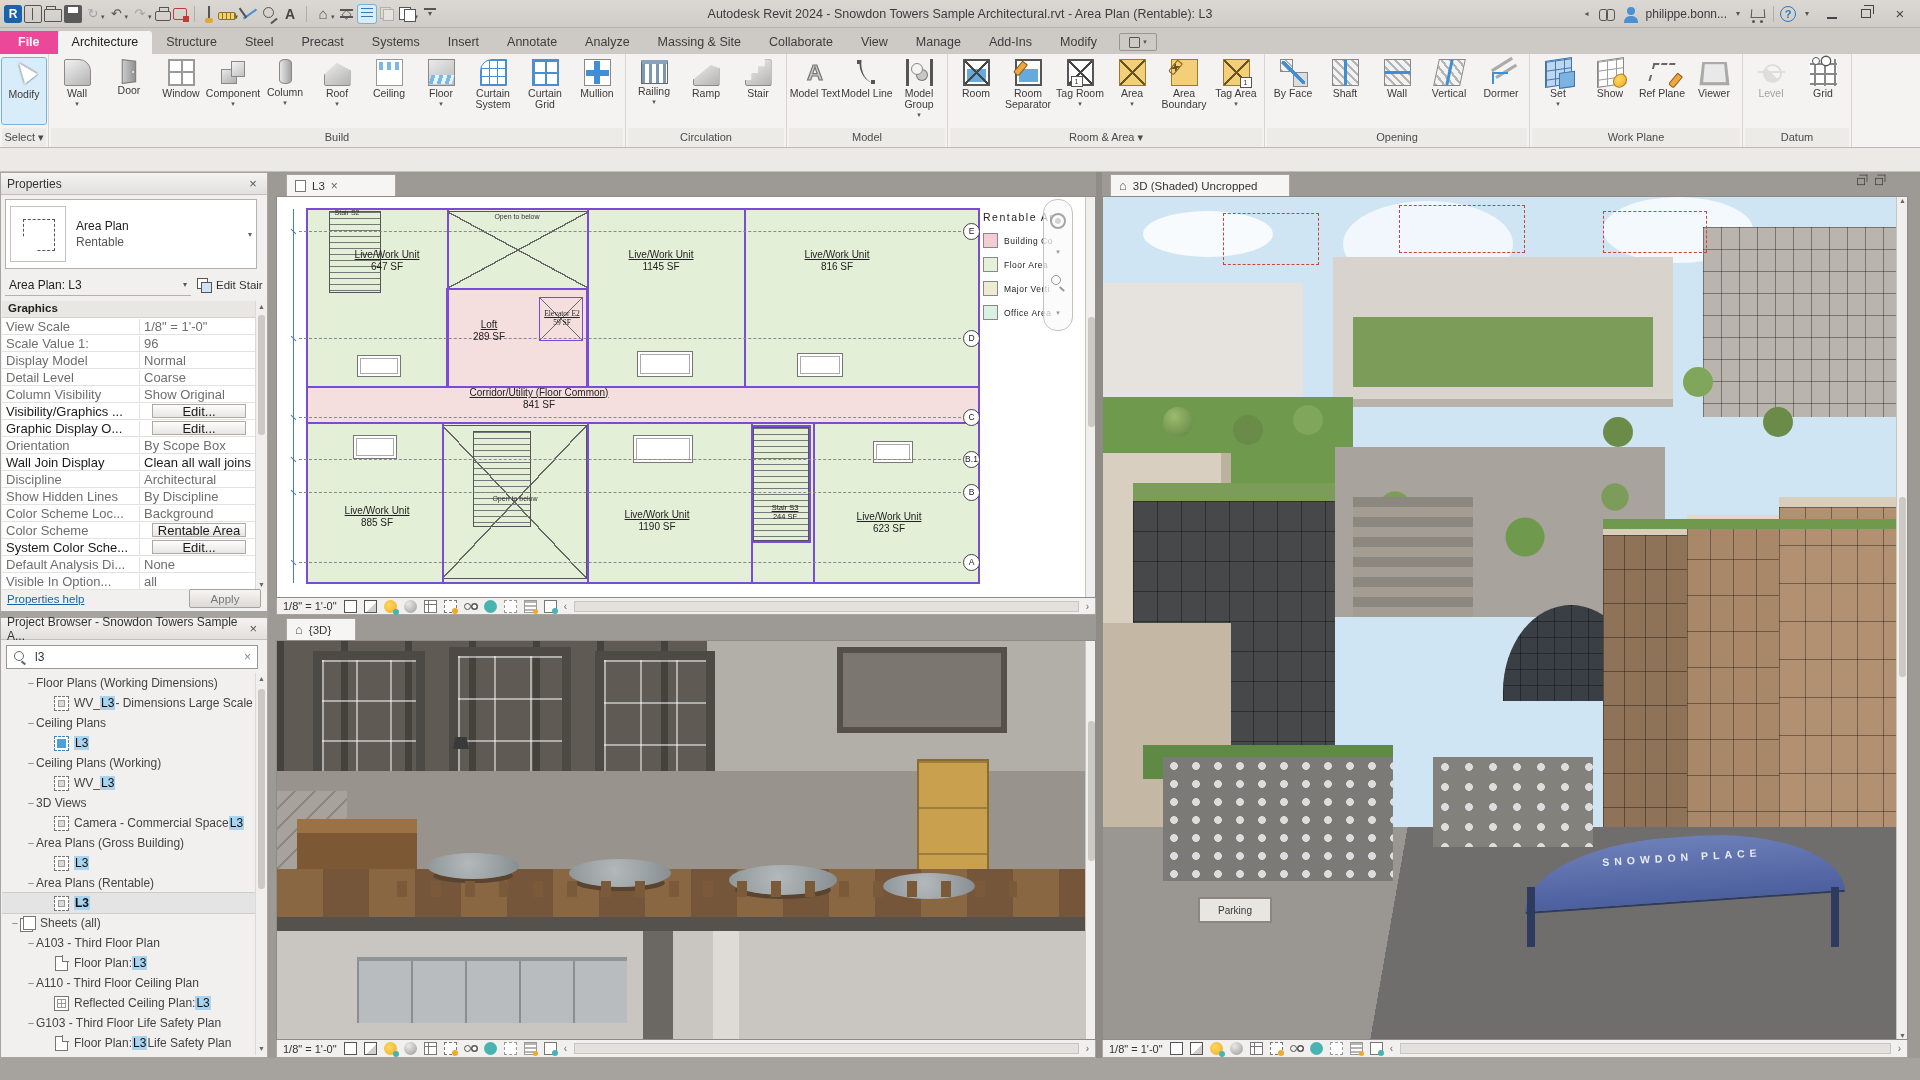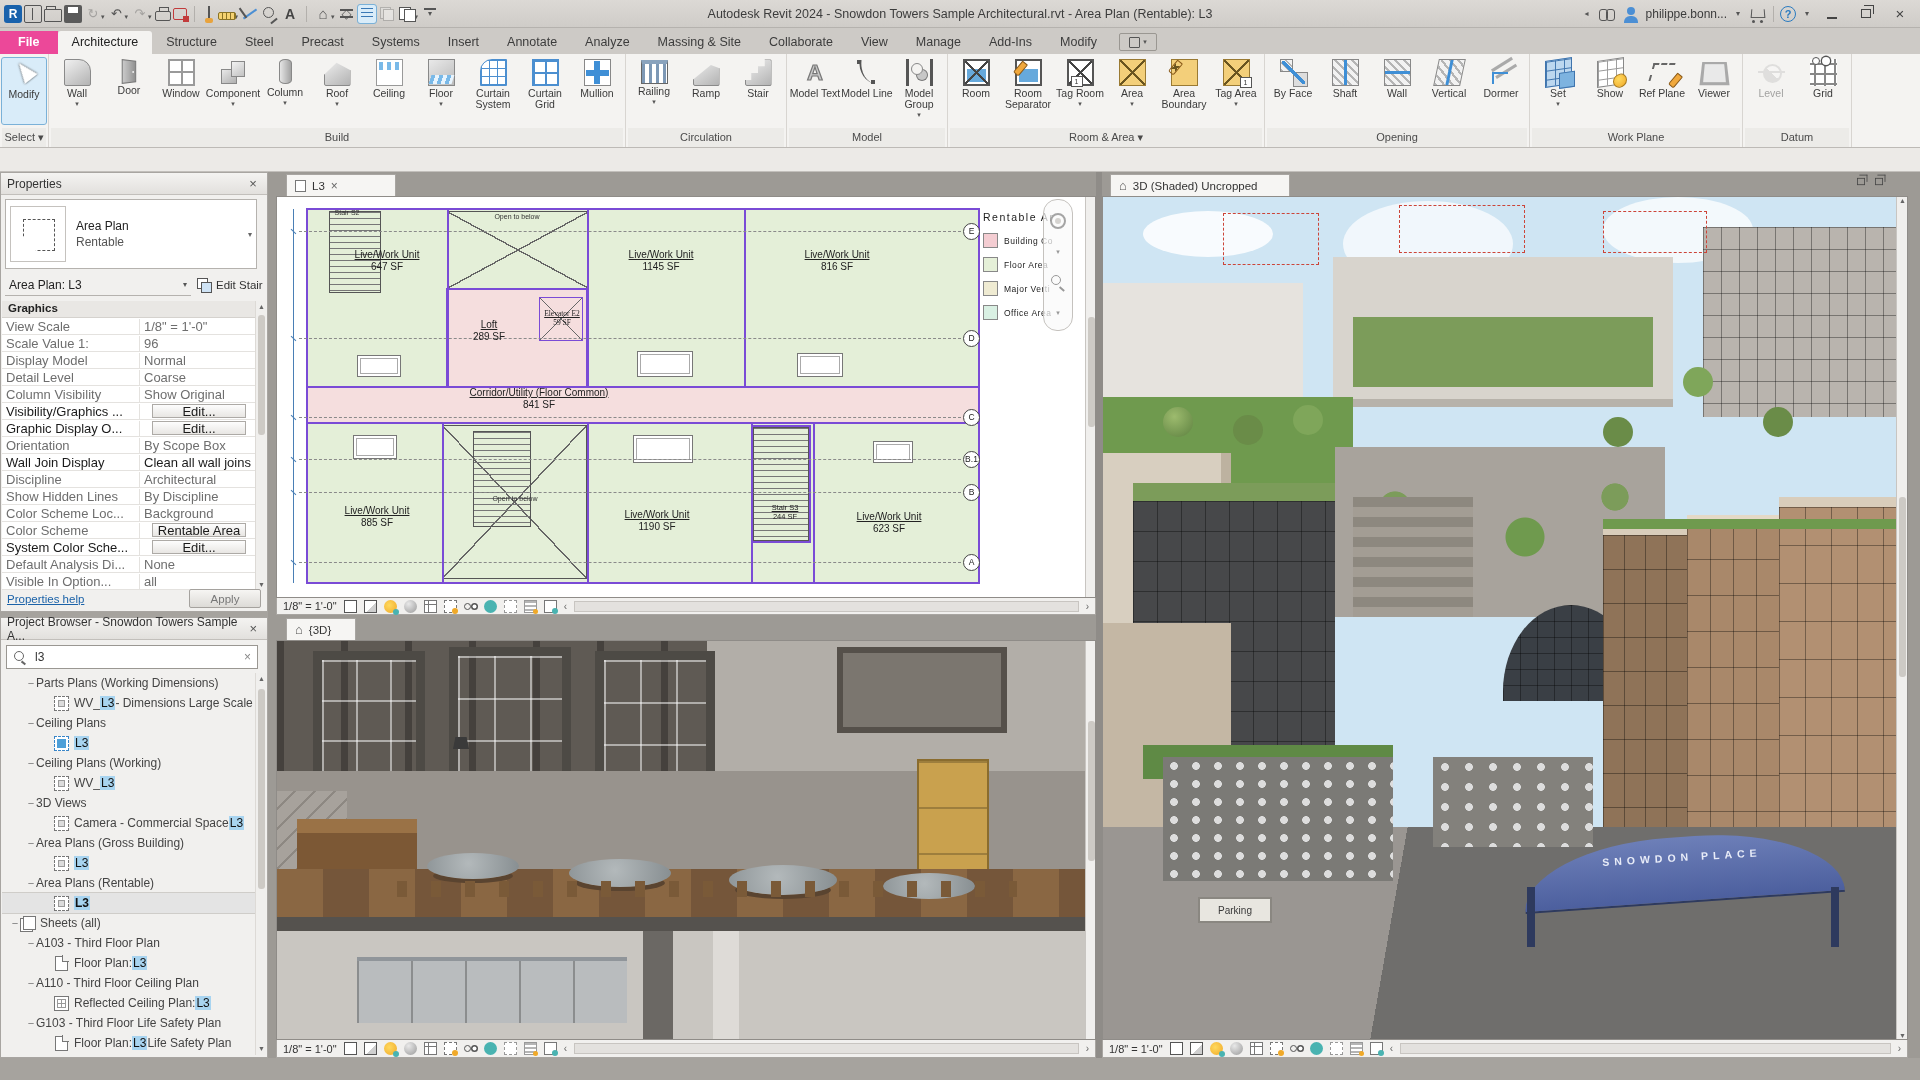--- a/index.html
+++ b/index.html
@@ -739,21 +739,21 @@
       <span class="x">×</span>
     </div>
     <div id="bsearch">
       <span class="mag"></span>
       <span class="stext">l3</span>
       <span class="x">×</span>
     </div>
     <div id="btree">
         <div class="trow" style="padding-left: 24px;">
           <span class="minus">−</span>
-          <span>Parts Plans (Working Dimensions)</span>
+          <span>Floor Plans (Working Dimensions)</span>
         </div>
         <div class="trow" style="padding-left: 52px;">
           <span class="ticon t-plan"></span>
           <span>WV_</span>
           <span class="hl">L3</span>
           <span> - Dimensions Large Scale</span>
         </div>
         <div class="trow" style="padding-left: 24px;">
           <span class="minus">−</span>
           <span>Ceiling Plans</span>

